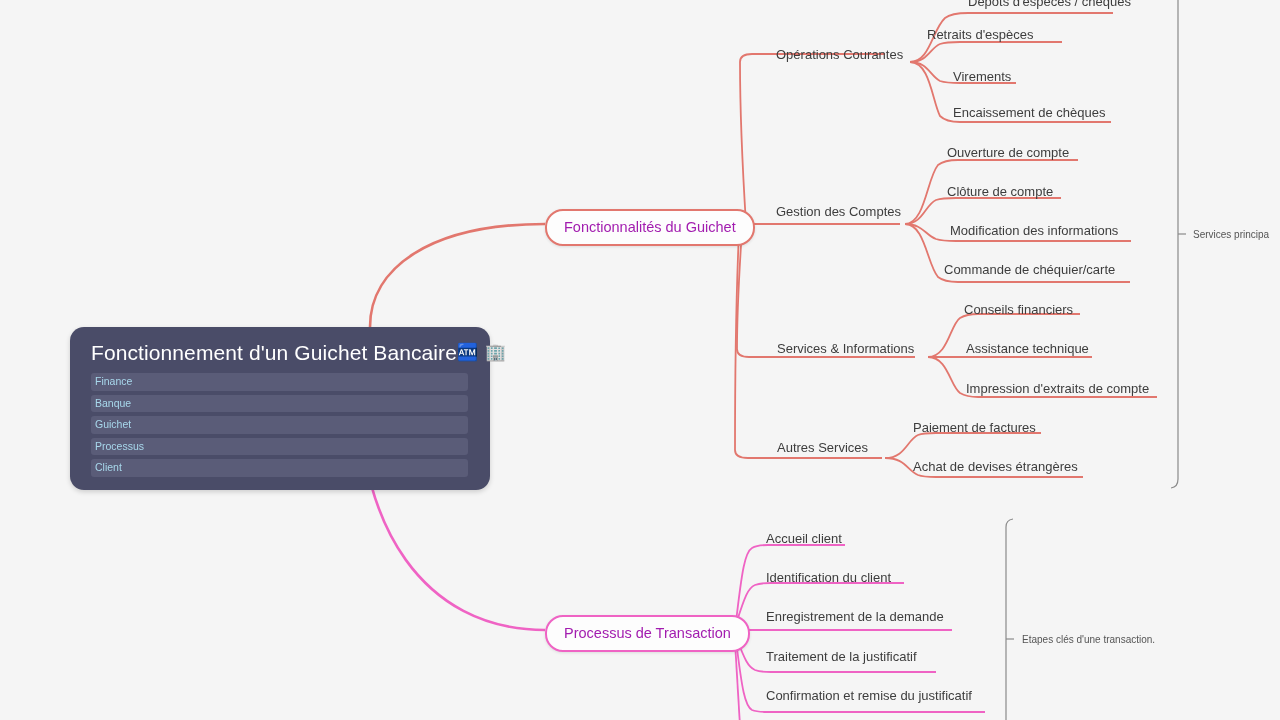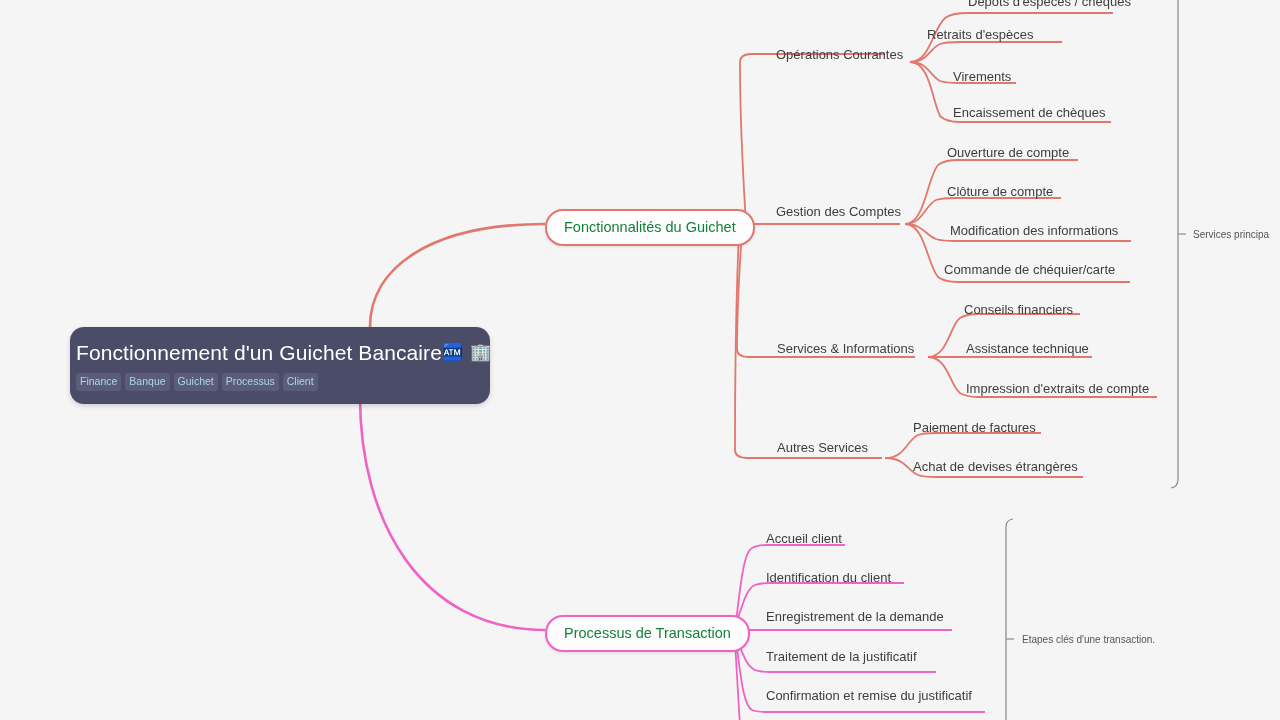--- a/index.html
+++ b/index.html
@@ -32,59 +32,60 @@
   }
   
   .root-node {
     position: absolute;
     left: 70px;
     top: 327px;
     width: 420px;
     box-sizing: border-box;
     background: #4a4c68;
     border-radius: 14px;
-    padding: 14px 22px 13px 6px;
+    padding: 14px 22px 13px 21px;
     box-shadow: 0 2px 5px rgba(0,0,0,0.16);
   }
   .root-title {
     color: #ffffff;
     font-size: 21px;
     font-weight: 400;
     letter-spacing: 0.1px;
     line-height: 1.15;
     white-space: nowrap;
   }
   .root-title .emoji {
     font-size: 17px;
     vertical-align: 2px;
     letter-spacing: 1px;
   }
   .root-tags {
     margin-top: 8px;
     display: flex;
     gap: 4px;
+    flex-direction: column;
   }
   .root-tag {
     background: #5a5c78;
     color: #a8d8ec;
     font-size: 10.5px;
     line-height: 1;
     padding: 3px 4px 4px 4px;
     border-radius: 3px;
     white-space: nowrap;
   }
   
   .branch-node {
     position: absolute;
     background: #fdfdfd;
     border-radius: 18px;
     padding: 8px 17px 9px 17px;
     white-space: nowrap;
     font-size: 14.5px;
-    color: #15803d;
+    color: #a21caf;
     box-shadow: 0 1px 3px rgba(0,0,0,0.10);
     box-sizing: border-box;
   }
   .branch-node.red   { border: 2px solid #e2776e; }
   .branch-node.pink  { border: 2px solid #ef63c4; }
 
   
   .group-label {
     position: absolute;
     font-size: 13px;

